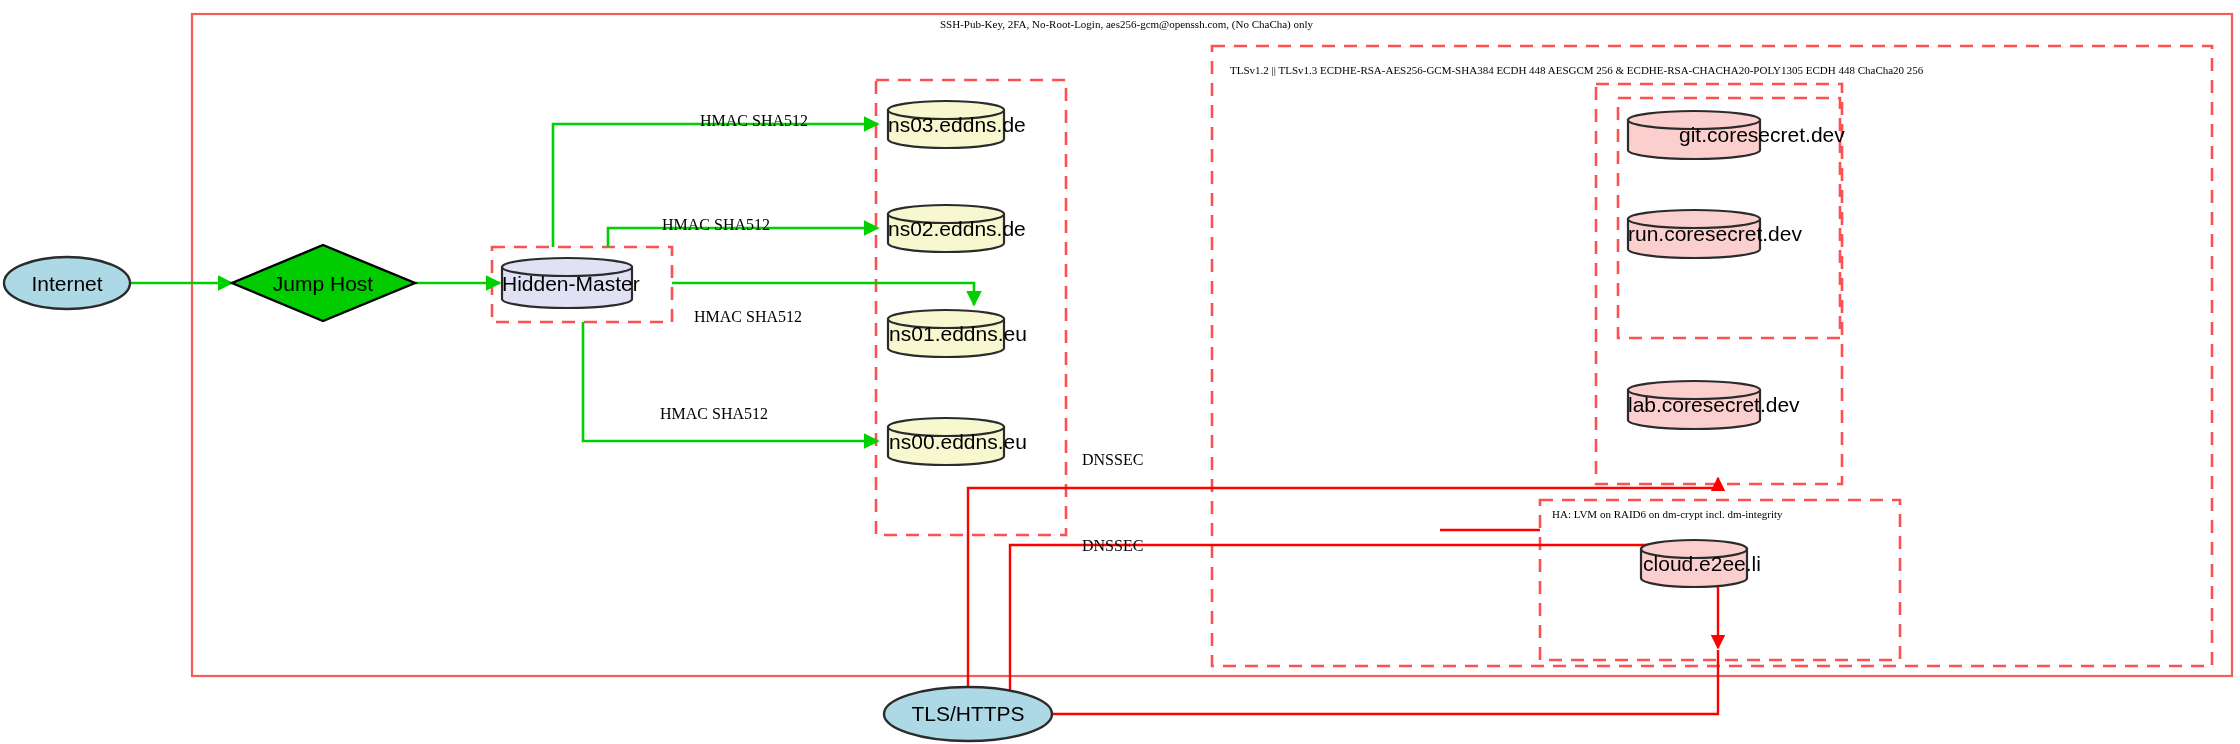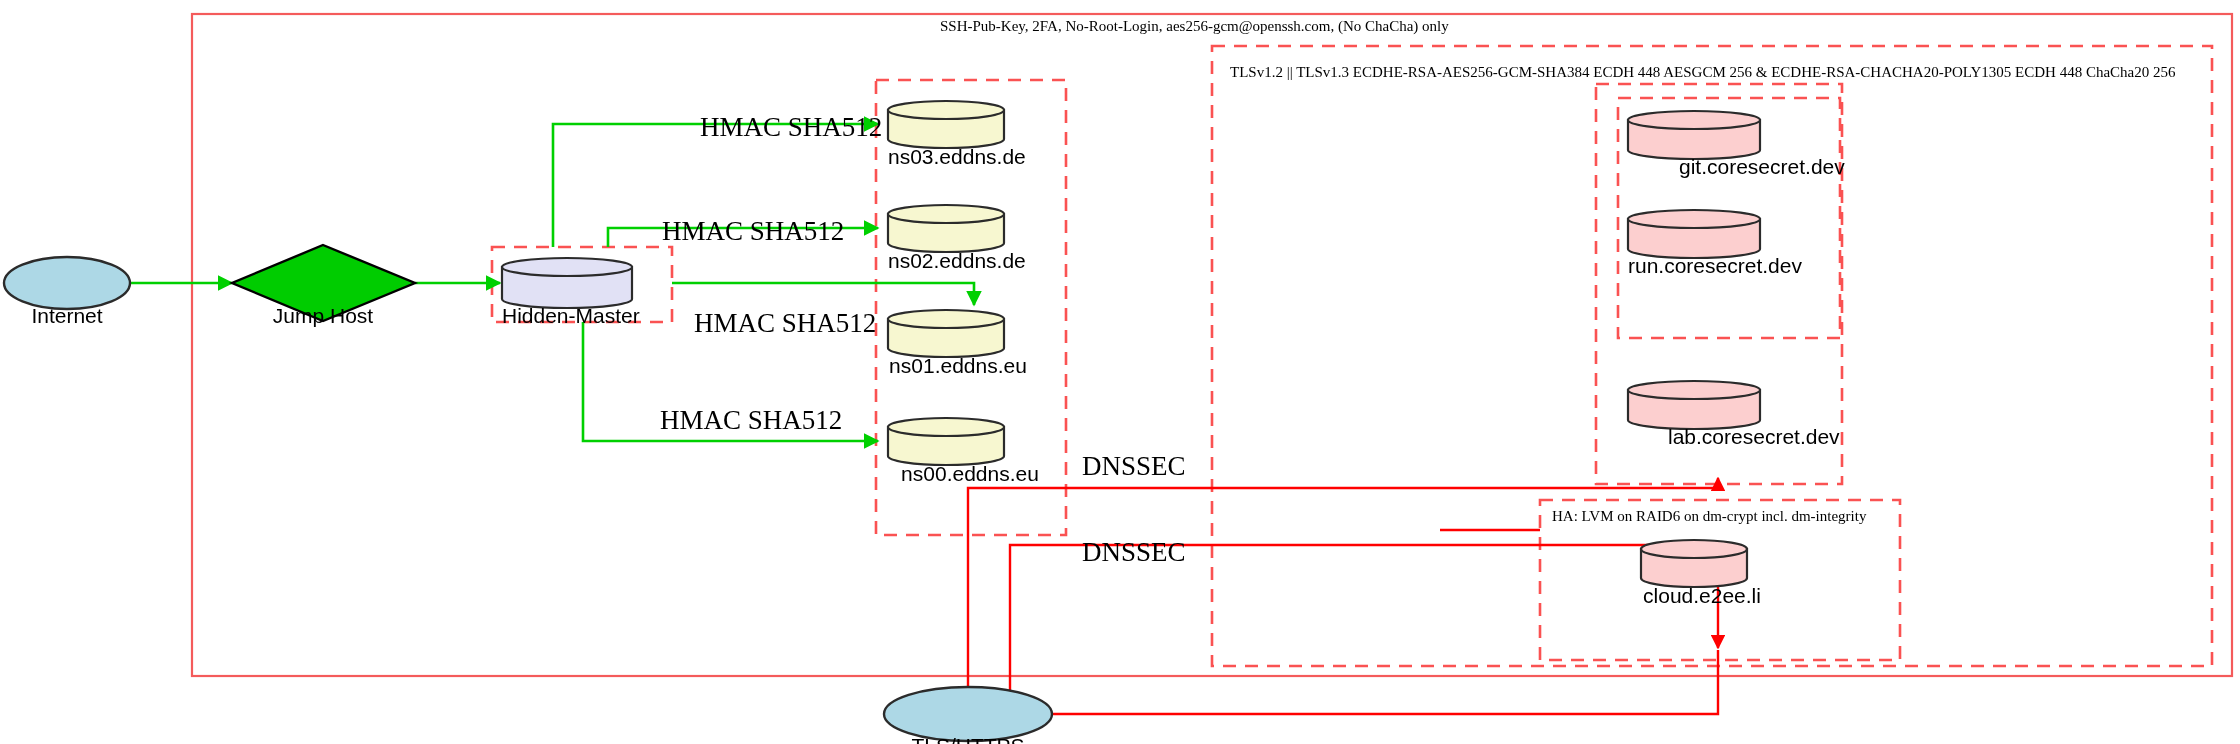--- a/index.html
+++ b/index.html
@@ -2,26 +2,26 @@
 <html><head>
 <meta charset="utf-8">
 <title>Network Infrastructure Diagram</title>
 <style>
   html,body{margin:0;padding:0;background:#ffffff;}
   body{width:2240px;height:744px;position:relative;overflow:hidden;
        font-family:"Liberation Sans",sans-serif;}
   #canvas{position:absolute;left:0;top:0;width:2240px;height:744px;}
   .lbl{position:absolute;white-space:nowrap;}
   
-  .cluster-label{font-family:"Liberation Serif",serif;font-size:15px;color:#000;}
+  .cluster-label{font-family:"Liberation Serif",serif;font-size:11px;color:#000;}
   
-  .edge-label{font-family:"Liberation Serif",serif;font-size:27px;color:#000;}
+  .edge-label{font-family:"Liberation Serif",serif;font-size:16px;color:#000;}
   
   .node-text{font-family:"Liberation Sans",sans-serif;font-size:21px;color:#000;
-             text-align:center;white-space:nowrap;margin-top:32px;}
+             text-align:center;white-space:nowrap;}
 </style>
 </head>
 <body>
 
 <svg id="canvas" viewBox="0 0 2240 744" xmlns="http://www.w3.org/2000/svg">
   <defs>
     <marker id="arrow-green" viewBox="0 0 10 10" refX="9" refY="5" markerWidth="6" markerHeight="6" orient="auto-start-reverse">
       <path d="M 0 0 L 10 5 L 0 10 z" fill="#00d000"></path>
     </marker>
     <marker id="arrow-red" viewBox="0 0 10 10" refX="9" refY="5" markerWidth="6" markerHeight="6" orient="auto-start-reverse">
@@ -126,27 +126,27 @@
 <div class="lbl node-text" style="left:258px;top:272px;width:130px;text-align:center;">Jump Host</div>
 
 <div class="lbl node-text" style="left:502px;top:272px;width:130px;">Hidden-Master</div>
 
 <div class="lbl node-text" style="left:888px;top:113px;width:116px;">ns03.eddns.de</div>
 
 <div class="lbl node-text" style="left:888px;top:217px;width:96px;">ns02.eddns.de</div>
 
 <div class="lbl node-text" style="left:888px;top:322px;width:140px;">ns01.eddns.eu</div>
 
-<div class="lbl node-text" style="left:888px;top:430px;width:140px;padding-left:12px;">ns00.eddns.eu</div>
+<div class="lbl node-text" style="left:888px;top:430px;width:140px;">ns00.eddns.eu</div>
 
 <div class="lbl node-text" style="left:1679px;top:123px;width:127px;">git.coresecret.dev</div>
 
 <div class="lbl node-text" style="left:1628px;top:222px;width:132px;">run.coresecret.dev</div>
 
-<div class="lbl node-text" style="left:1668px;top:393px;width:132px;">lab.coresecret.dev</div>
+<div class="lbl node-text" style="left:1628px;top:393px;width:132px;">lab.coresecret.dev</div>
 
 <div class="lbl node-text" style="left:1641px;top:552px;width:122px;">cloud.e2ee.li</div>
 
 <div class="lbl node-text" style="left:898px;top:702px;width:140px;">TLS/HTTPS</div>
 
 <div class="lbl edge-label" style="left:700px;top:112px;">HMAC SHA512</div>
 
 <div class="lbl edge-label" style="left:662px;top:216px;">HMAC SHA512</div>
 
 <div class="lbl edge-label" style="left:694px;top:308px;">HMAC SHA512</div>

